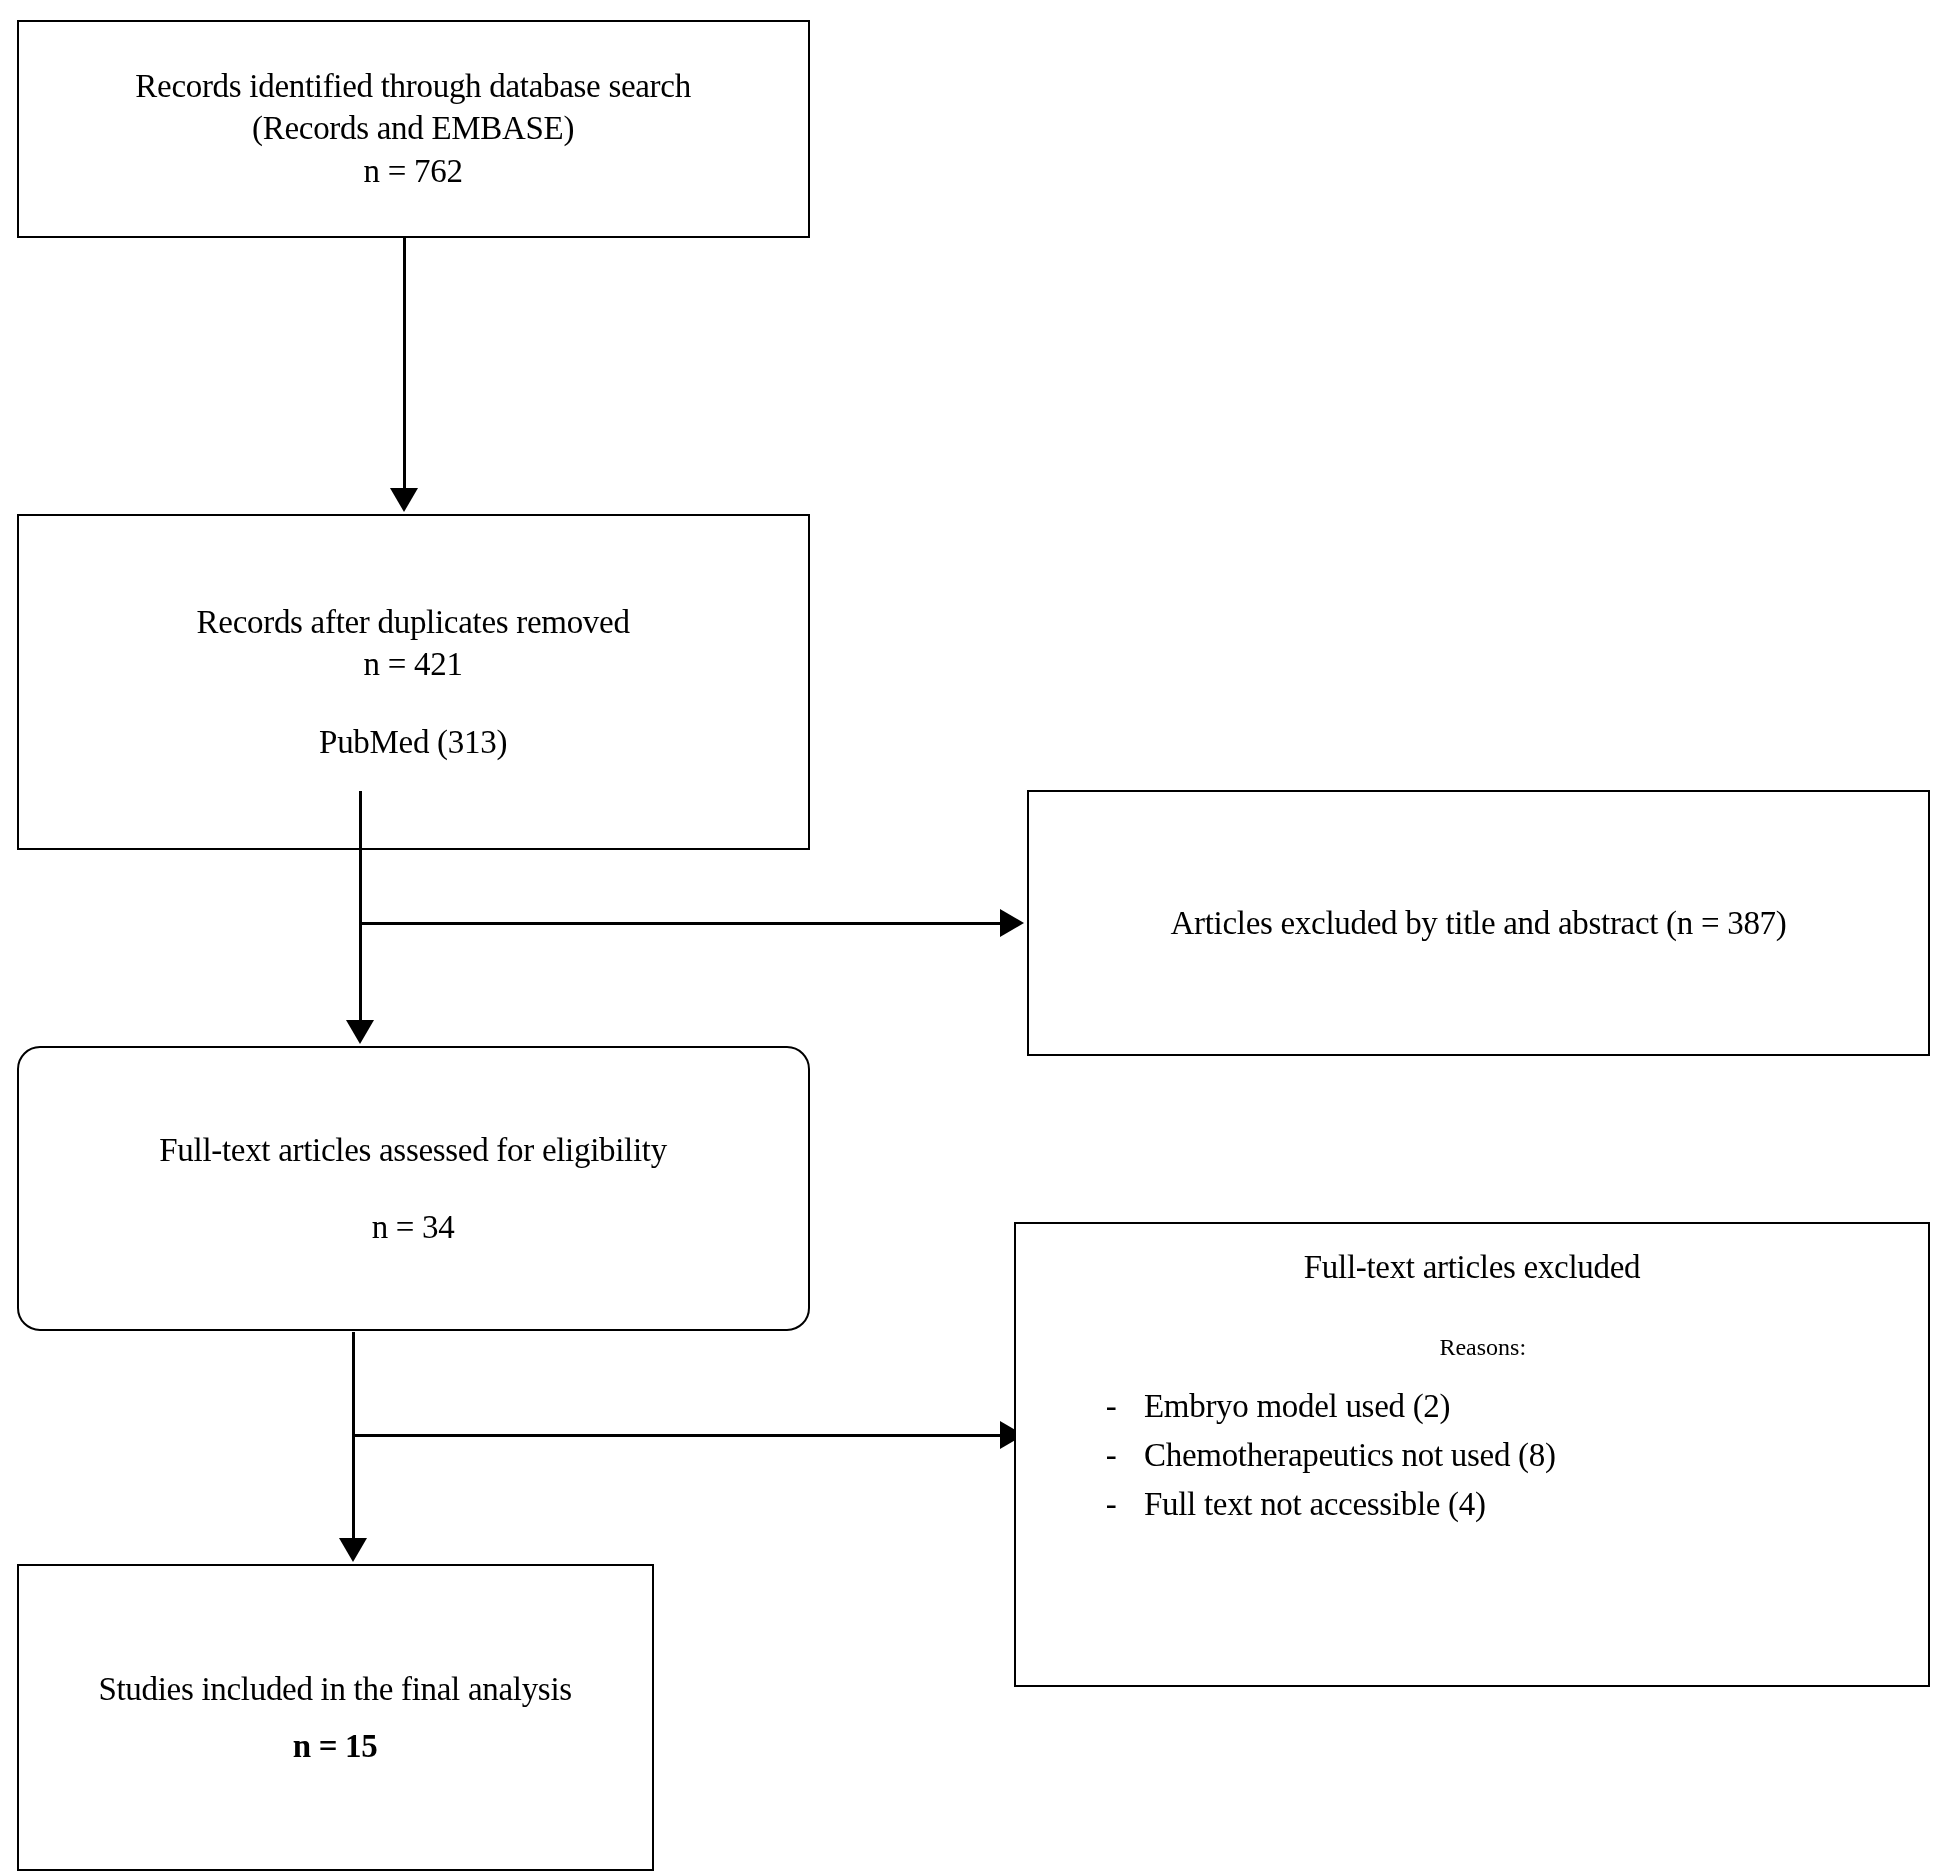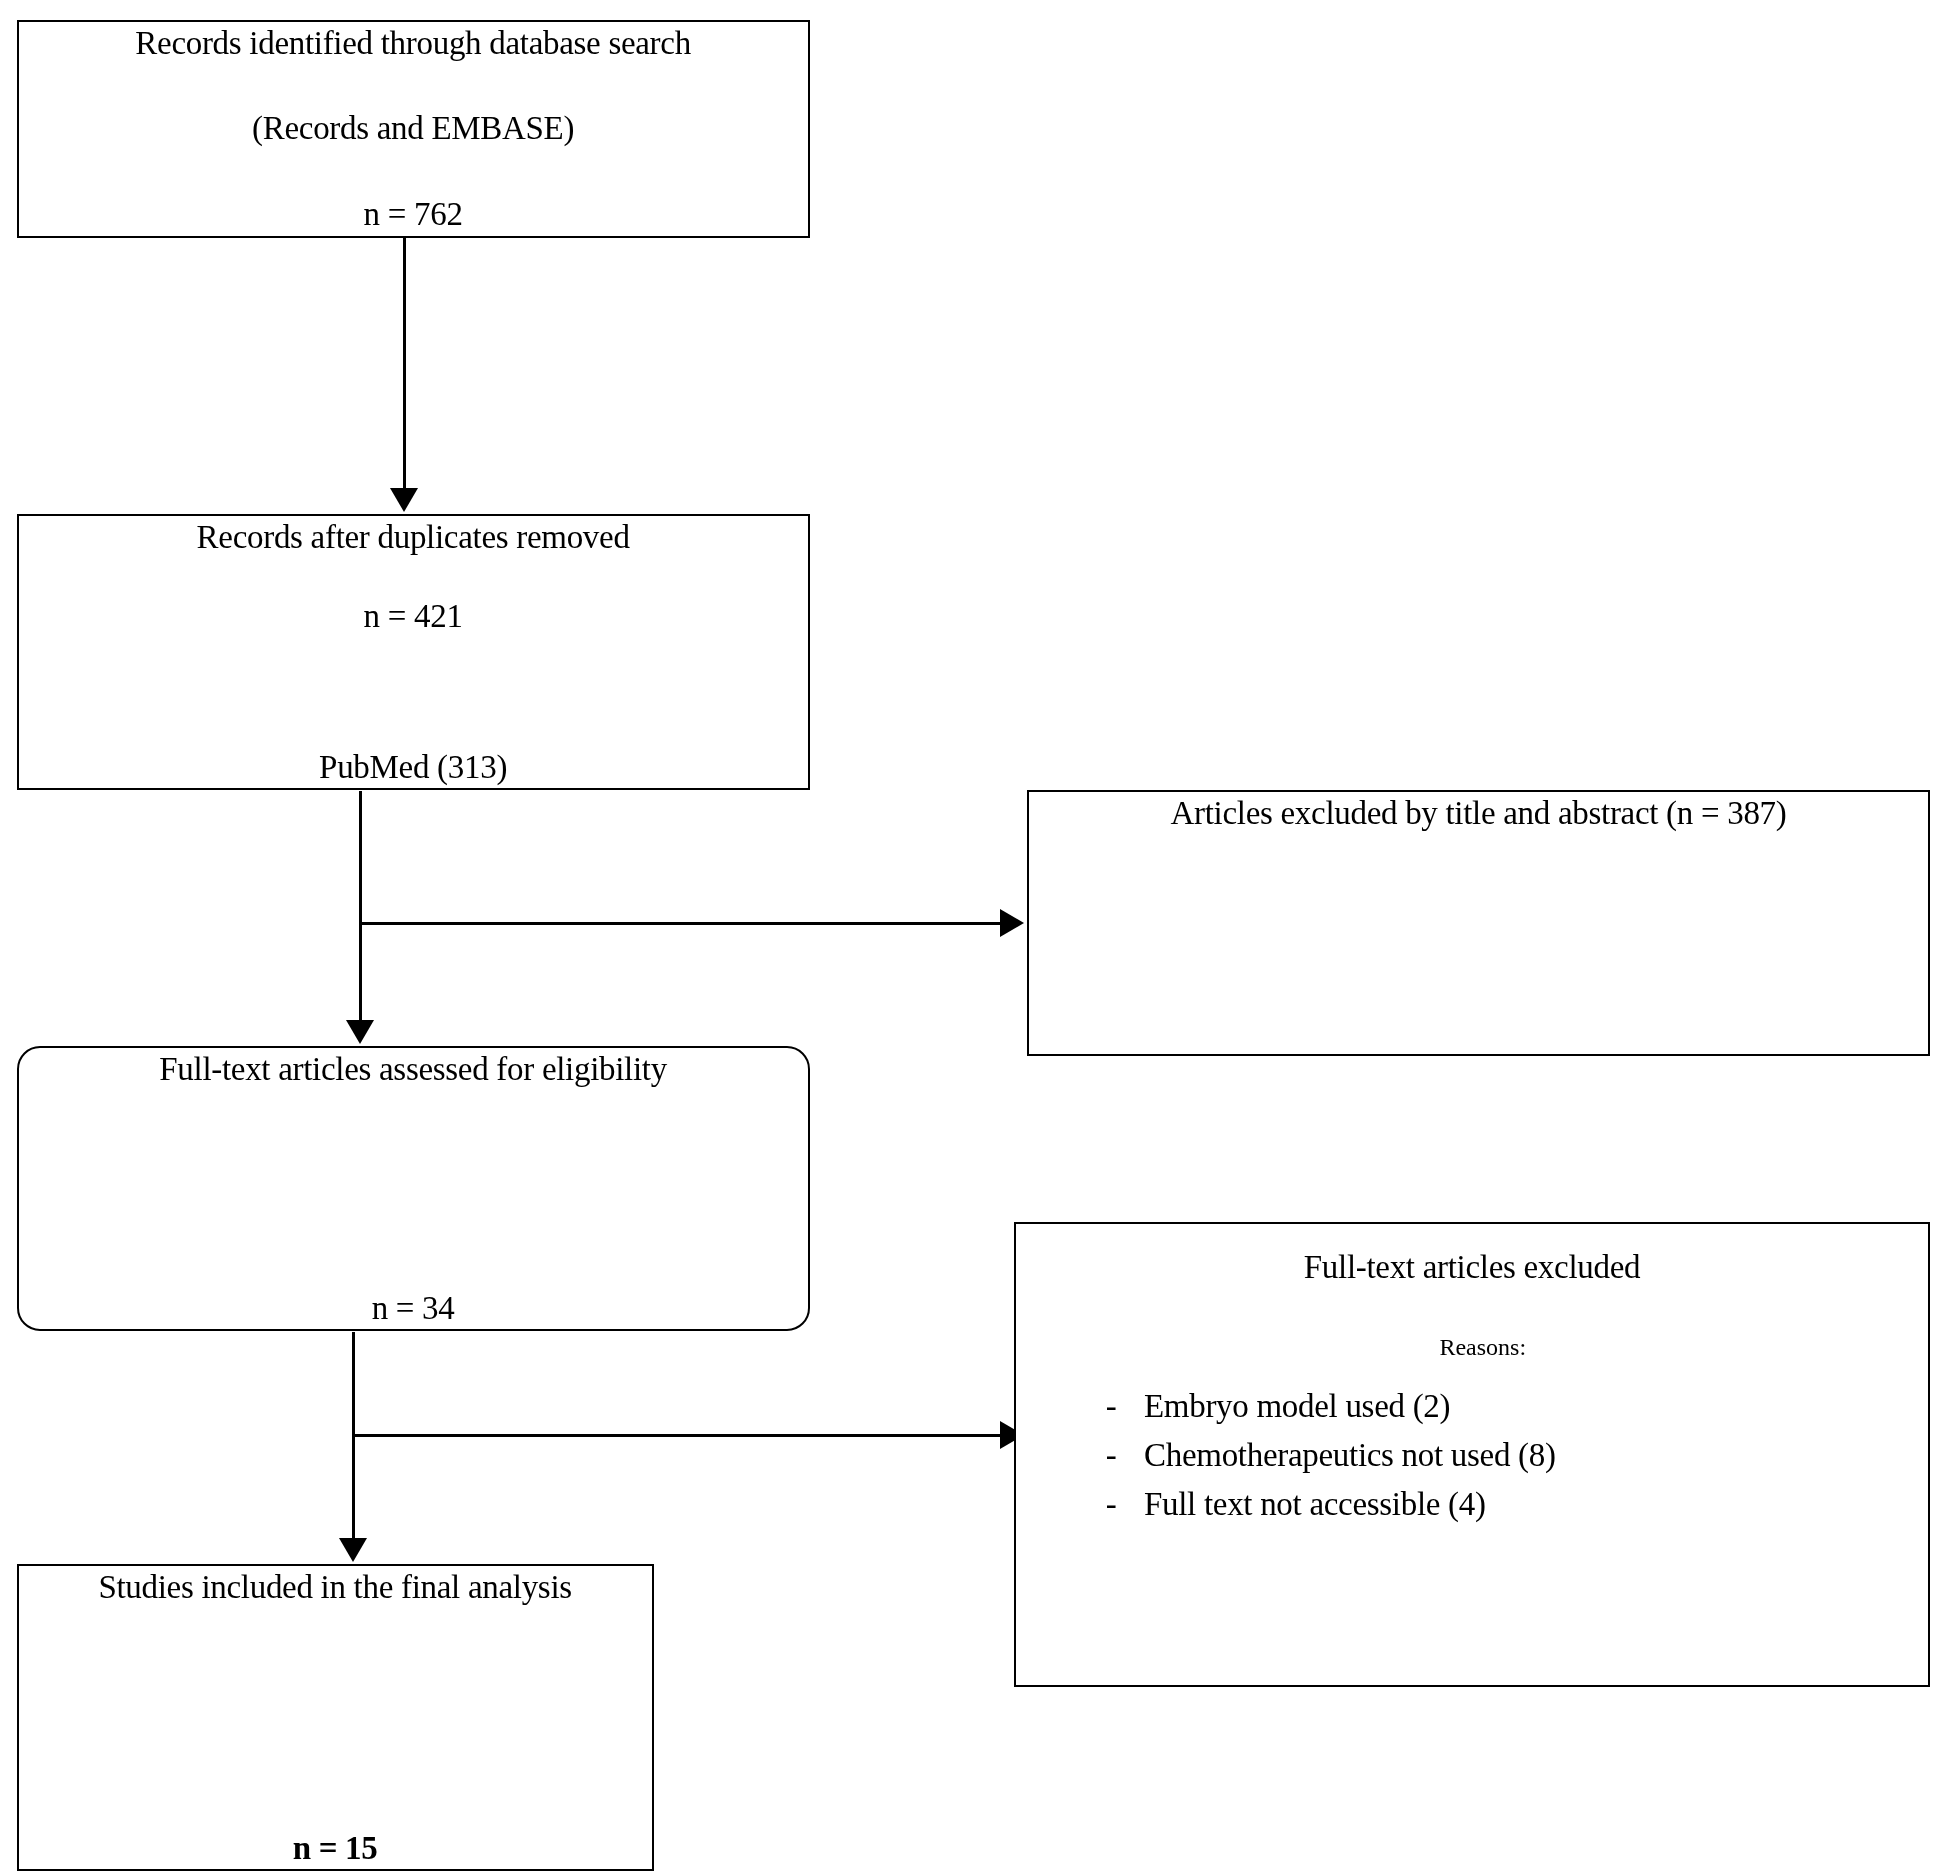--- a/index.html
+++ b/index.html
@@ -16,41 +16,41 @@
     color: #000000;
     overflow: hidden;
   }
   .box {
     position: absolute;
     border: 2.9px solid #000000;
     background: #ffffff;
     box-sizing: border-box;
     display: flex;
     flex-direction: column;
-    justify-content: space-between;
+    justify-content: center;
     align-items: center;
     text-align: center;
   }
   .box .line {
     display: block;
     font-size: 33px;
     line-height: 1.28;
     letter-spacing: -0.3px;
     white-space: nowrap;
   }
   .box .gap {
     height: 35px;
   }
   .bold {
     font-weight: bold;
   }
 
   
   #box-identified   { left: 16.6px;   top: 19.5px;   width: 793px; height: 218px; }
-  #box-duplicates   { left: 16.6px;   top: 514px;  width: 793px; height: 276px; }
+  #box-duplicates   { left: 16.6px;   top: 514px;  width: 793px; height: 336px; }
   #box-fulltext     { left: 16.6px;   top: 1046px; width: 793px; height: 285px; border-radius: 23px; }
   #box-included     { left: 16.6px;   top: 1564px; width: 637px; height: 307px; gap: 15px; }
   #box-excluded-ta  { left: 1027px; top: 790px; width: 903px; height: 266px; }
   #box-excluded-ft  { left: 1014px; top: 1222px; width: 916px; height: 465px;
                       justify-content: flex-start; align-items: stretch; }
 
   
   #box-excluded-ta .line { font-size: 33px; }
 
   

